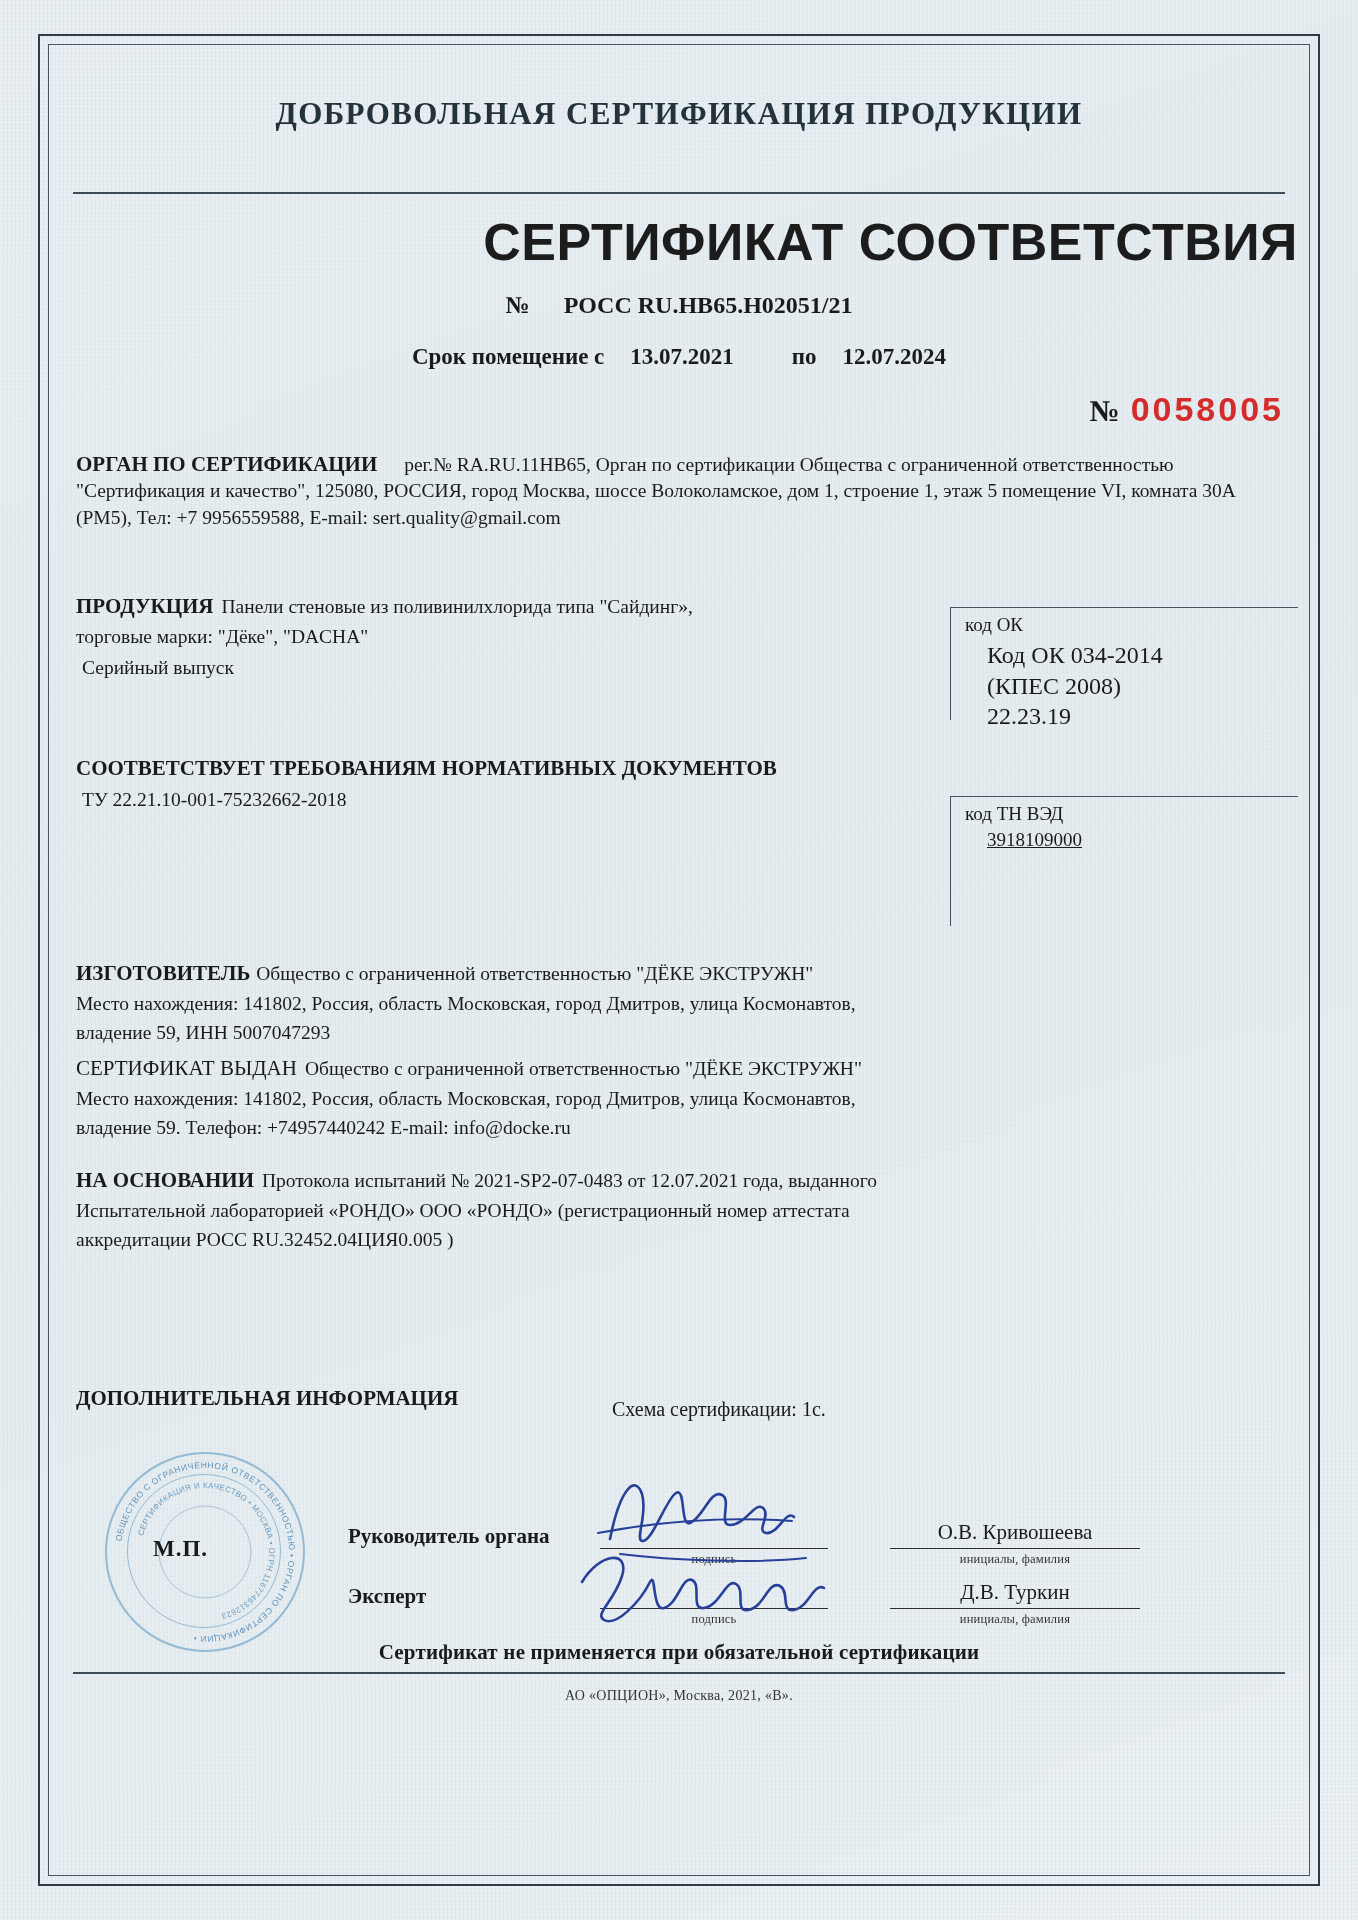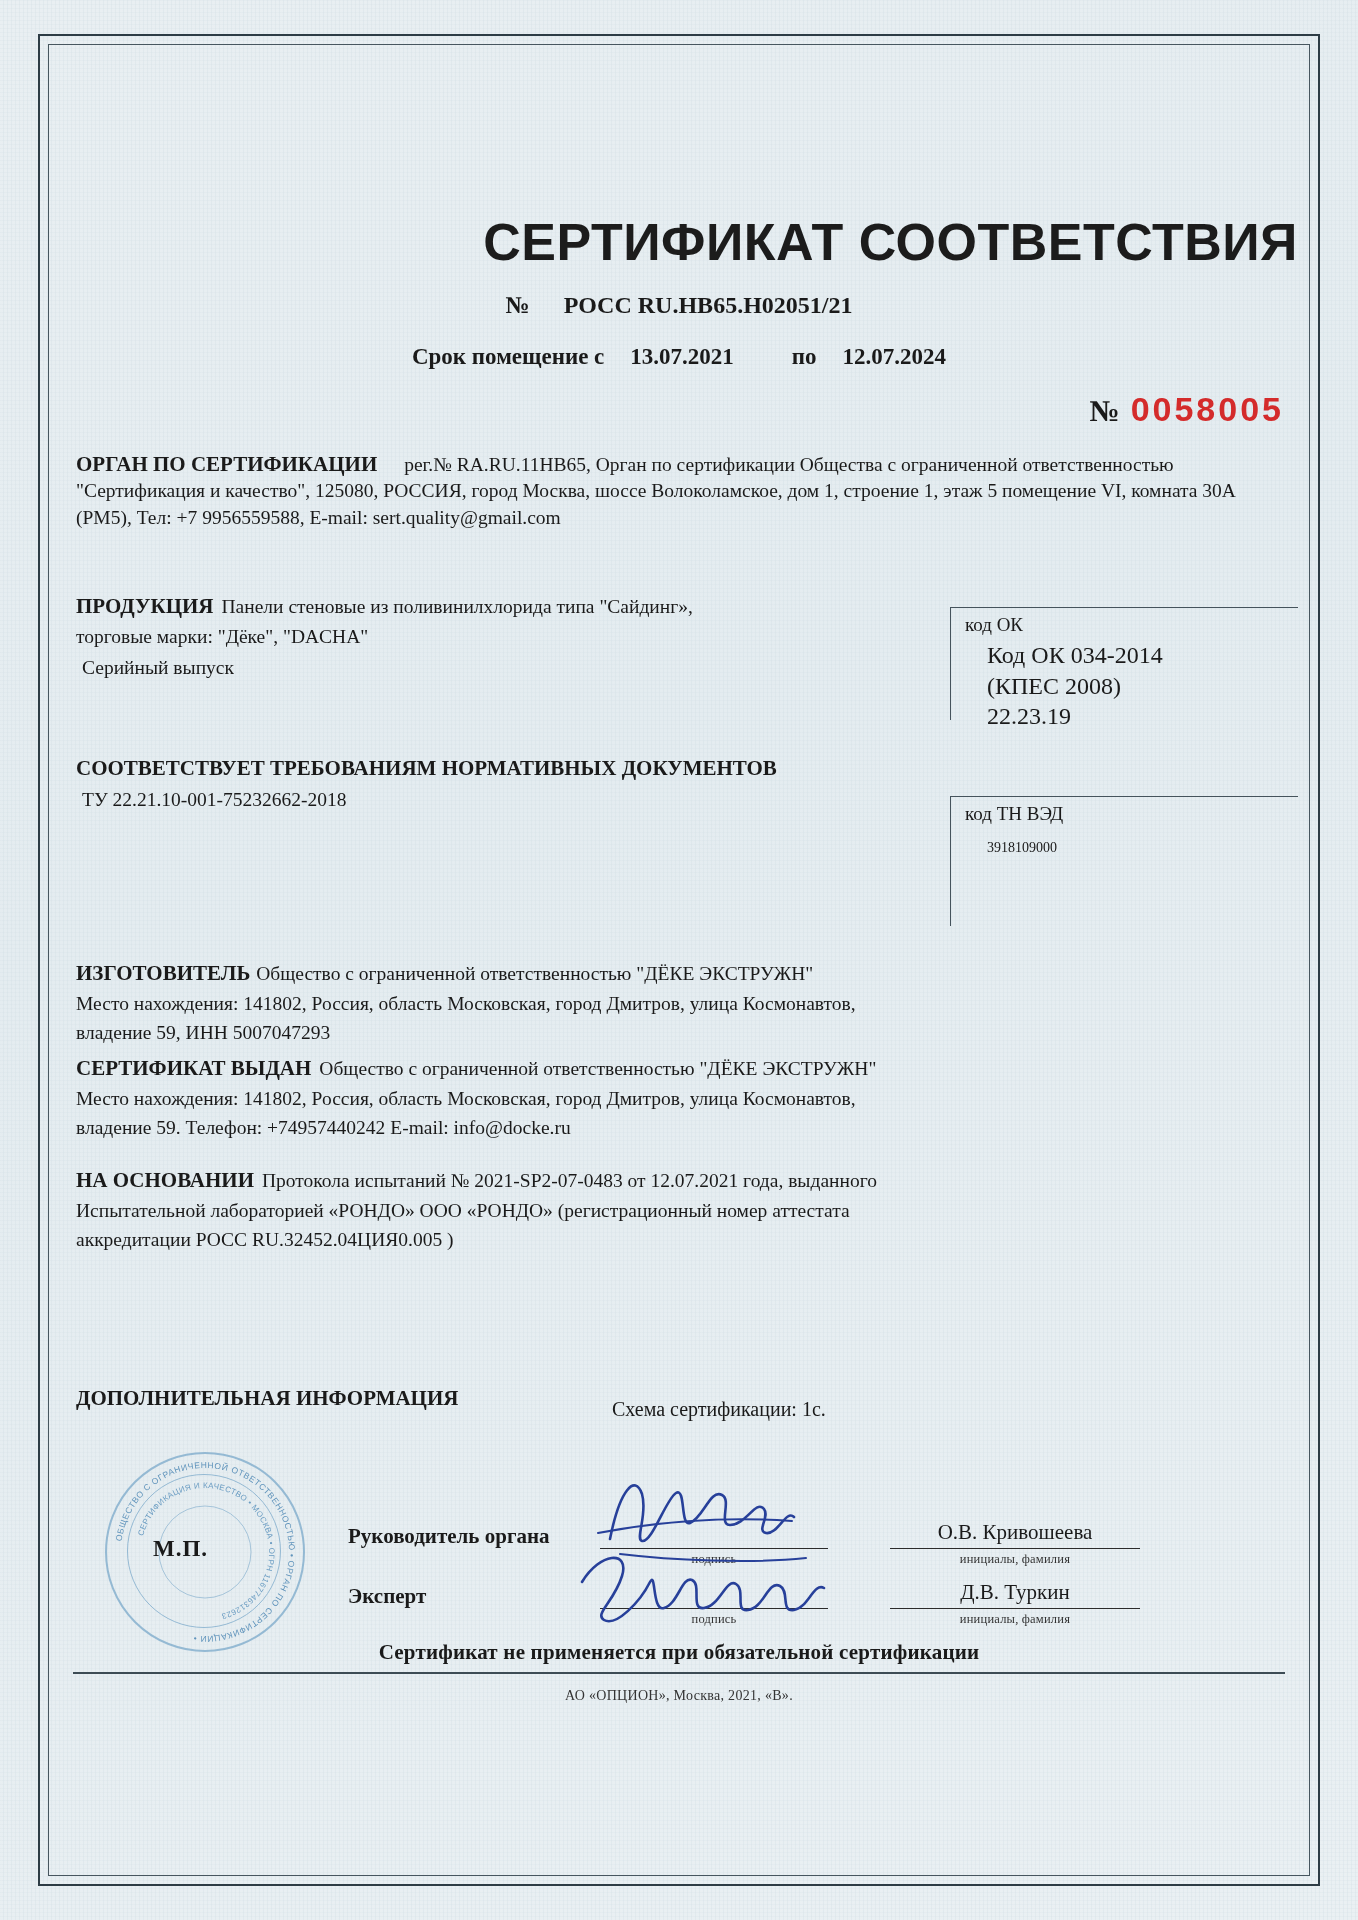--- a/index.html
+++ b/index.html
@@ -151,30 +151,30 @@
     padding: 6px 0 0 14px;
   }
   .code-ok .ttl { font-size: 19px; }
   .code-ok .val { font-size: 24px; margin-top: 4px; padding-left: 22px; line-height: 1.28; }
   .code-tn {
     left: 890px; top: 742px;
     width: 348px; height: 130px;
     padding: 6px 0 0 14px;
   }
   .code-tn .ttl { font-size: 19px; }
-  .code-tn .val { font-size: 14px; margin-top: 15px; padding-left: 22px; }
+  .code-tn .val { font-size: 19px; margin-top: 4px; padding-left: 22px; text-decoration: underline; }
 
   
   .sect-maker { left: 16px; top: 905px; width: 1190px; }
   .sect-maker .lbl { font-weight: bold; font-size: 21px; margin-right: 6px; }
   .sect-maker .l2 { margin-top: 4px; }
   .sect-maker .l3 { margin-top: 2px; }
 
   .sect-issued { left: 16px; top: 1000px; width: 1190px; }
-  .sect-issued .lbl { font-weight: bold; font-size: 21px; margin-right: 8px; margin-top: 28px; }
+  .sect-issued .lbl { font-weight: normal; font-size: 21px; margin-right: 8px; margin-top: 28px; }
   .sect-issued .l2 { margin-top: 4px; }
   .sect-issued .l3 { margin-top: 2px; }
 
   .sect-basis { left: 16px; top: 1112px; width: 1190px; }
   .sect-basis .lbl { font-weight: bold; font-size: 21px; margin-right: 8px; }
   .sect-basis .l2 { margin-top: 4px; }
   .sect-basis .l3 { margin-top: 2px; }
 
   .sect-addinfo { left: 16px; top: 1330px; width: 1190px; }
   .sect-addinfo .lbl { font-weight: bold; font-size: 21px; }
@@ -263,20 +263,23 @@
 </style>
 </head>
 <body>
 
 <div class="page">
   <div class="outer-border"></div>
   <div class="inner-border"></div>
 
   <div class="content">
 
+    <div class="header-band">
+      <div class="header-title">ДОБРОВОЛЬНАЯ СЕРТИФИКАЦИЯ ПРОДУКЦИИ</div>
+    </div>
 
     <div class="main-title">СЕРТИФИКАТ СООТВЕТСТВИЯ</div>
 
     <div class="num-row">
       <span class="nm">№</span><span>РОСС RU.НВ65.Н02051/21</span>
     </div>
 
     <div class="valid-row">
       <span class="lbl">Срок помещение  с</span><span class="d1">13.07.2021</span><span class="po">по</span><span>12.07.2024</span>
     </div>

